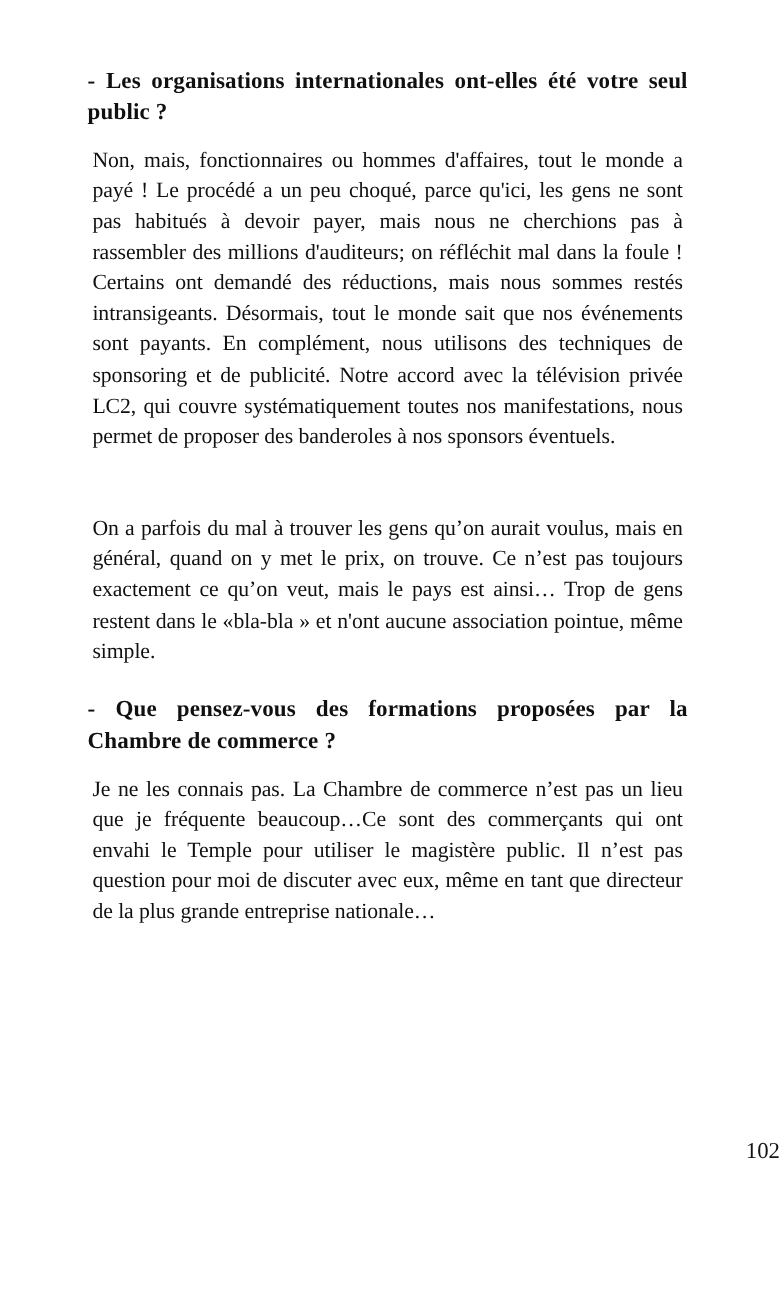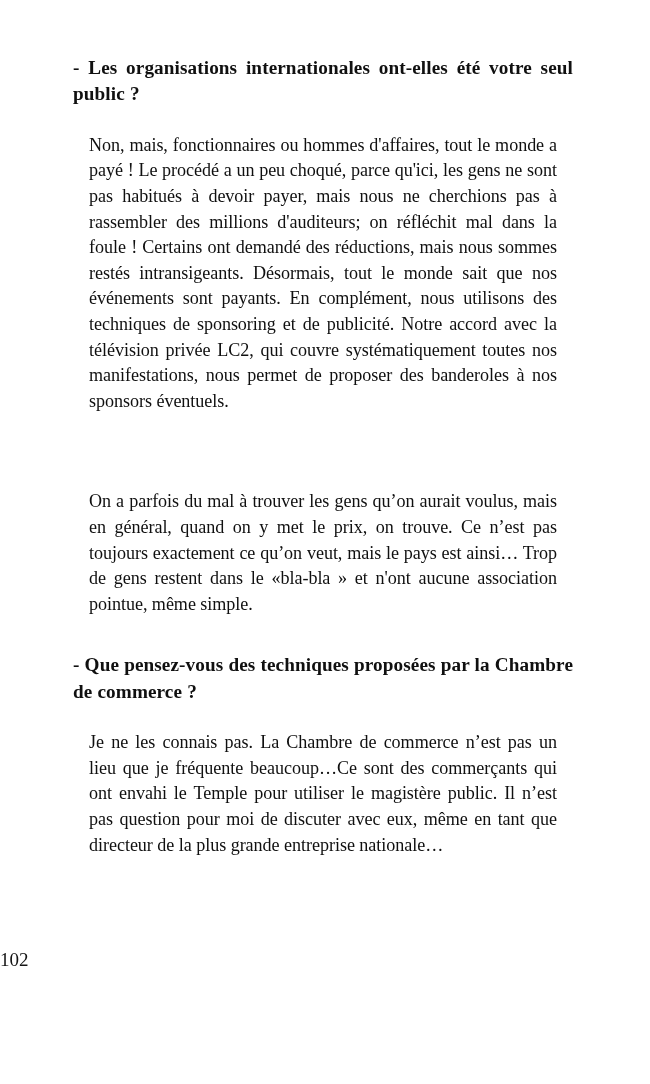--- a/index.html
+++ b/index.html
@@ -45,36 +45,36 @@
     letter-spacing: 0.1px;
     word-spacing: 0.2px;
   }
 
   
   .answer {
     font-size: 18.1px;
     line-height: 25.6px;
     text-align: justify;
     text-align-last: left;
-    margin: 16px;
+    margin: 4px;
     letter-spacing: -0.05px;
   }
 
   
   .gap-heading-to-answer { height: 9px; }
   .gap-answer-to-heading-lg { height: 34px; }
   .gap-answer-to-heading-sm { height: 19px; }
 
   
   .folio {
     position: absolute;
     left: 0;
     top: 948px;
     width: 650px;
-    text-align: left;
+    text-align: right;
     font-size: 19px;
     line-height: 24px;
     color: #141414;
   }
 </style>
 </head>
 <body>
 
 <div class="page">
 
@@ -88,21 +88,21 @@
 
     <div class="gap-answer-to-heading-lg"></div>
 
 
     <div class="gap-heading-to-answer"></div>
 
     <p class="answer">On a parfois du mal à trouver les gens qu’on aurait voulus, mais en général, quand on y met le prix, on trouve. Ce n’est pas toujours exactement ce qu’on veut, mais le pays est ainsi… Trop de gens restent dans le «bla-bla »  et n'ont aucune association pointue, même simple.</p>
 
     <div class="gap-answer-to-heading-sm"></div>
 
-    <h2 class="qa-heading">- Que pensez-vous des techniques proposées par la Chambre de commerce ?</h2>
+    <h2 class="qa-heading">- Que pensez-vous des formations proposées par la Chambre de commerce ?</h2>
 
     <div class="gap-heading-to-answer"></div>
 
     <p class="answer">Je ne les connais pas. La Chambre de commerce n’est pas un lieu que je fréquente beaucoup…Ce sont des commerçants qui ont envahi le Temple pour utiliser le magistère public. Il n’est pas question pour moi de discuter avec eux, même en tant que directeur de la plus grande entreprise nationale…</p>
 
   </div>
 
   <div class="folio">102</div>
 
 </div>

